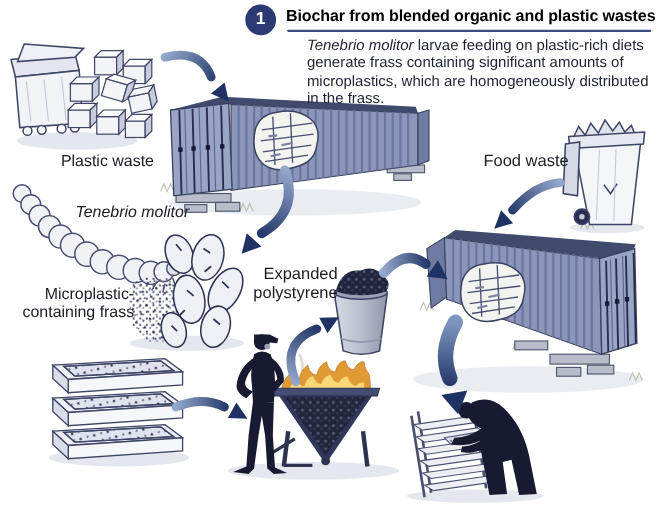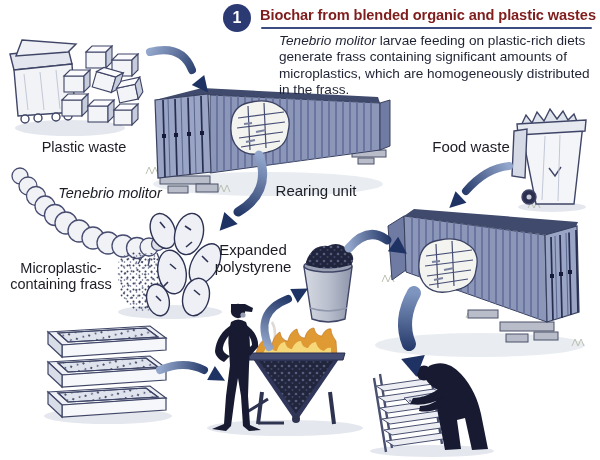--- a/index.html
+++ b/index.html
@@ -1,25 +1,25 @@
 <!DOCTYPE html>
 <html><head>
 <meta charset="utf-8">
 <style>
   html,body{margin:0;padding:0;background:#fff;}
   .stage{position:relative;width:600px;height:460px;background:#ffffff;overflow:hidden;
          font-family:"Liberation Sans",sans-serif;}
   .art{position:absolute;left:0;top:0;}
-  .lbl{position:absolute;color:#1b1c24;font-size:14.5px;line-height:1.12;text-align:center;}
+  .lbl{position:absolute;color:#1b1c24;font-size:14.5px;line-height:1.12;text-align:right;}
   .lbl.italic{font-style:italic;}
   .hdr-circle{position:absolute;left:223px;top:4px;width:28px;height:28px;border-radius:50%;
               background:#2c3a74;color:#fff;font-weight:bold;font-size:16px;
               display:flex;align-items:center;justify-content:center;}
   .hdr-title{position:absolute;left:260px;top:7px;width:334px;font-weight:bold;font-size:14.6px;
-             color:#7f1d1d;letter-spacing:-0.1px;white-space:nowrap;}
+             color:#000000;letter-spacing:-0.1px;white-space:nowrap;}
   .hdr-rule{position:absolute;left:261px;top:27px;width:331px;height:2px;background:#3d4c80;border-radius:1px;}
   .hdr-desc{position:absolute;right:7px;top:33px;width:314px;font-size:13.6px;line-height:1.2;
             color:#1e2232;text-align:left;}
   .hdr-desc .it{font-style:italic;}
   #lbl-plastic{left:28px;top:139px;width:112px;}
   #lbl-tenebrio{left:48px;top:185px;width:124px;}
   #lbl-rearing{left:263px;top:183px;width:106px;font-size:15px;}
   #lbl-eps{left:199px;top:242px;width:108px;font-size:15px;}
   #lbl-frass{left:0px;top:260px;width:122px;}
   #lbl-food{left:425px;top:139px;width:92px;font-size:15px;}
@@ -368,18 +368,17 @@
   </g>
 </svg>
 
 <div class="hdr-circle">1</div>
 <div class="hdr-title">Biochar from blended organic and plastic wastes</div>
 <div class="hdr-rule"></div>
 <div class="hdr-desc"><span class="it">Tenebrio molitor</span><span> larvae feeding on plastic-rich diets generate frass containing significant amounts of microplastics, which are homogeneously distributed in the frass.</span></div>
 
 <div class="lbl" id="lbl-plastic">Plastic waste</div>
 <div class="lbl italic" id="lbl-tenebrio">Tenebrio molitor</div>
-<div class="lbl" id="lbl-rearing">Rearing unit</div>
 <div class="lbl" id="lbl-eps">Expanded polystyrene</div>
 <div class="lbl" id="lbl-food">Food waste</div>
 <div class="lbl" id="lbl-frass">Microplastic-containing frass</div>
 
 </div>
 
 </body></html>

